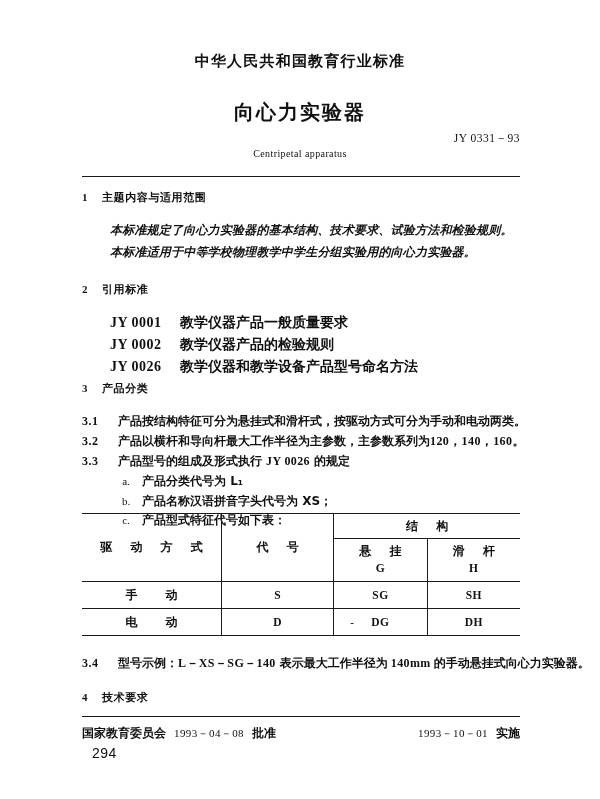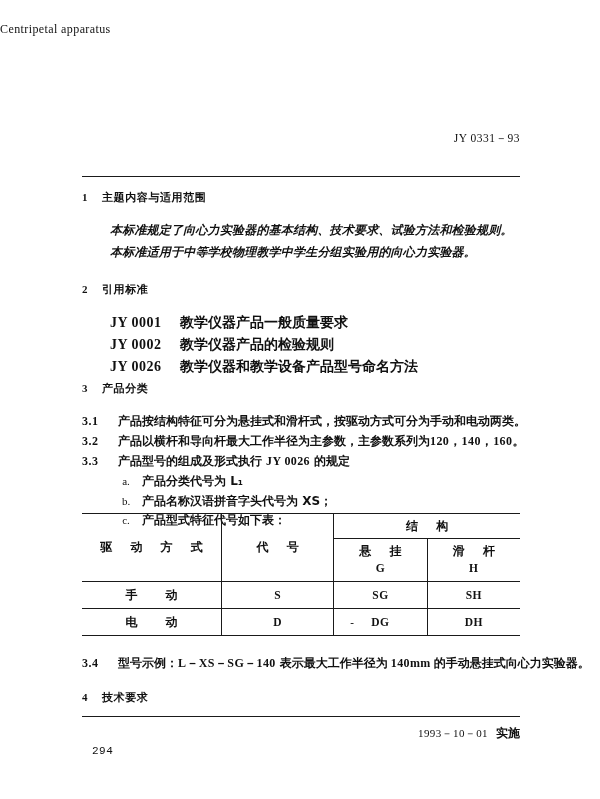--- a/index.html
+++ b/index.html
@@ -38,22 +38,22 @@
   }
   .doc-title {
     text-align: center;
     font-size: 20px;
     font-weight: bold;
     letter-spacing: 2px;
     margin-top: 28px;
     font-family: "DejaVu Sans", "Liberation Sans", sans-serif;
   }
   .doc-title-en {
-    text-align: left;
-    font-size: 12px;
+    text-align: center;
+    font-size: 10px;
     margin-top: 22px;
     letter-spacing: 0.4px;
     font-family: "Liberation Serif", "DejaVu Serif", serif;
   }
   .std-number {
     position: absolute;
     right: 80px;
     top: 131px;
     font-size: 11.5px;
     letter-spacing: 0.5px;
@@ -233,31 +233,33 @@
     font-family: "Liberation Serif", "DejaVu Serif", serif;
     font-weight: normal;
     font-size: 11px;
     letter-spacing: 0.4px;
     margin: 0 8px;
   }
   .page-number {
     position: absolute;
     left: 92px;
     top: 745px;
-    font-size: 11px;
-    font-family: Liberation Mono, monospace;
+    font-size: 14px;
+    font-family: Liberation Sans, sans-serif;
     letter-spacing: 0.5px;
   }
 </style>
 </head>
 <body>
 
 <div id="page">
 
   <div class="masthead">
+    <div class="org-title">中华人民共和国教育行业标准</div>
+    <div class="doc-title">向心力实验器</div>
     <div class="doc-title-en">Centripetal apparatus</div>
   </div>
   <div class="std-number">JY  0331－93</div>
 
   <div class="rule rule-top"></div>
 
   <div class="content">
 
     <div class="sec-head" style="top:190px;">
       <span class="sec-num">1</span><span>主题内容与适用范围</span>
@@ -356,20 +358,23 @@
       <span class="clause-num">3.4</span><span>型号示例：</span><span class="lat">L－XS－SG－140</span><span style="margin-left:4px;">表示最大工作半径为</span><span class="lat" style="margin:0 3px;">140mm</span><span>的手动悬挂式向心力实验器。</span>
     </div>
 
     <div class="sec-head" style="top:690px;">
       <span class="sec-num">4</span><span>技术要求</span>
     </div>
   </div>
 
   <div class="rule rule-foot"></div>
 
+  <div class="footer-left">
+    <span>国家教育委员会</span><span class="footer-date">1993－04－08</span><span>批准</span>
+  </div>
 
   <div class="footer-right">
     <span class="footer-date">1993－10－01</span><span>实施</span>
   </div>
 
   <div class="page-number">294</div>
 
 </div>
 
 </body></html>

